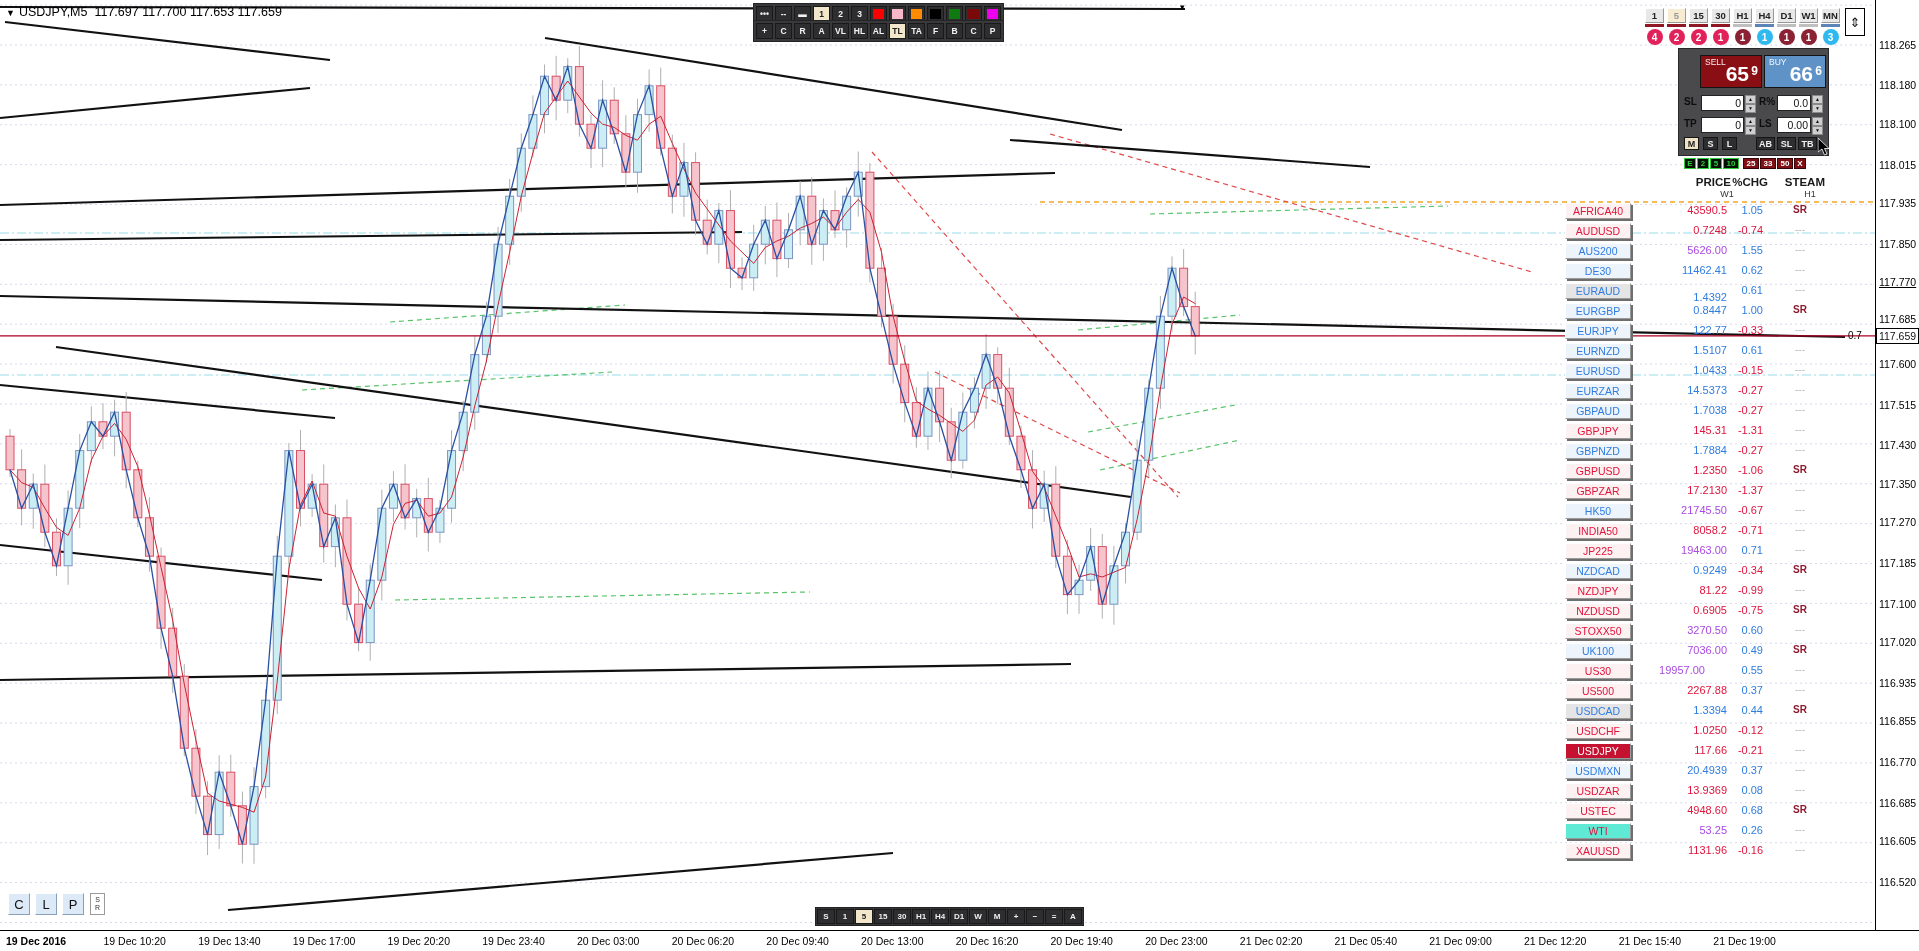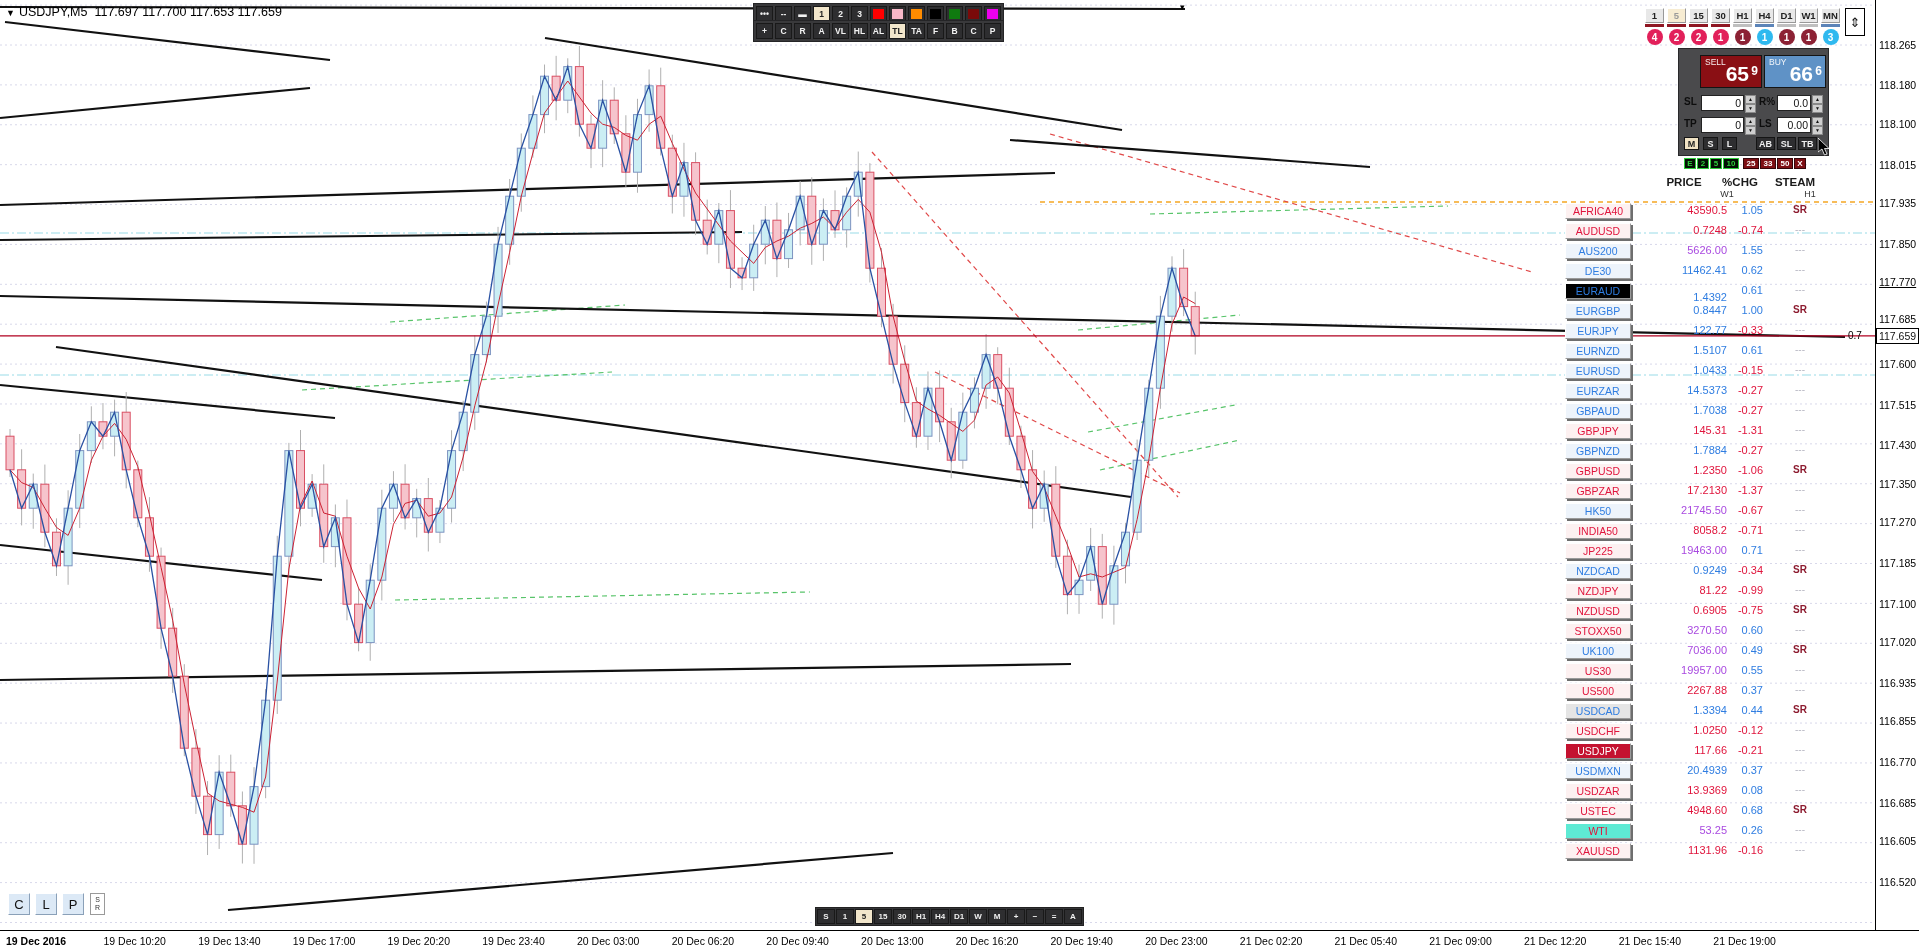--- a/index.html
+++ b/index.html
@@ -41,21 +41,21 @@
   .spin span{flex:1;background:#cfcfcf;border:1px solid #8a8a8a;font-size:5px;line-height:7px;text-align:center;color:#111}
   .mbtn{position:absolute;height:13px;background:#2e2e30;border:1px solid #151515;color:#eee;font-size:9px;font-weight:bold;
         display:flex;align-items:center;justify-content:center;box-sizing:border-box}
   .mbtn.on{background:#f0e2c4;color:#222}
   .lotbtn{position:absolute;height:11px;width:12px;box-sizing:border-box;font-size:8px;font-weight:bold;
           display:flex;align-items:center;justify-content:center}
   .lot-g{background:#041004;border:1px solid #2ecc3b;color:#2ecc3b}
   .lot-r{background:#7e0f14;border:1px solid #34060a;color:#fff}
   
   #watch{position:absolute;left:1565px;top:176px;width:270px}
-  .whead{position:absolute;font-size:11.5px;font-weight:bold;color:#1a1a1a;text-align:center}
+  .whead{position:absolute;font-size:11.5px;font-weight:bold;color:#1a1a1a;text-align:right}
   .wsub{position:absolute;font-size:9px;color:#333;text-align:center}
   .wrow{position:absolute;left:0;width:270px;height:20px}
   .symbtn{position:absolute;left:0;top:1px;width:66px;height:16px;border:1px solid #9a9a9a;border-top-color:#fff;border-left-color:#fff;
           box-shadow:2px 2px 0 #6e6e6e;font-size:10.5px;display:flex;align-items:center;justify-content:center;box-sizing:border-box}
   .wprice{position:absolute;left:72px;top:2px;width:90px;text-align:right;font-size:11px}
   .wchg{position:absolute;left:162px;top:2px;width:36px;text-align:right;font-size:11px}
   .wsteam{position:absolute;left:210px;top:2px;width:50px;text-align:center;font-size:10px;font-weight:bold}
   
   #paxis{position:absolute;left:1875px;top:0;width:44px;height:930px;background:#fff;border-left:1px solid #000;box-sizing:border-box}
   .plabel{position:absolute;left:3px;font-size:10.5px;color:#000;white-space:nowrap}
@@ -524,21 +524,21 @@
         <div class="wchg" style="color: rgb(47, 125, 225);">1.55</div>
         <div class="wsteam" style="color: rgb(184, 184, 196); font-weight: normal;">---</div>
       </div>
       <div class="wrow" style="top: 86px;">
         <div class="symbtn" style="background: rgb(238, 244, 251); color: rgb(47, 125, 225);">DE30</div>
         <div class="wprice" style="color: rgb(47, 125, 225);">11462.41</div>
         <div class="wchg" style="color: rgb(47, 125, 225);">0.62</div>
         <div class="wsteam" style="color: rgb(184, 184, 196); font-weight: normal;">---</div>
       </div>
       <div class="wrow" style="top: 106px;">
-        <div class="symbtn" style="background: #000000; color: rgb(47, 125, 225);">EURAUD</div>
+        <div class="symbtn" style="background: #e5e5e5; color: rgb(47, 125, 225);">EURAUD</div>
         <div class="wprice" style="color: rgb(47, 125, 225); margin-top: 7px;">1.4392</div>
         <div class="wchg" style="color: rgb(47, 125, 225);">0.61</div>
         <div class="wsteam" style="color: rgb(184, 184, 196); font-weight: normal;">---</div>
       </div>
       <div class="wrow" style="top: 126px;">
         <div class="symbtn" style="background: rgb(238, 244, 251); color: rgb(47, 125, 225);">EURGBP</div>
         <div class="wprice" style="color: rgb(47, 125, 225);">0.8447</div>
         <div class="wchg" style="color: rgb(47, 125, 225);">1.00</div>
         <div class="wsteam" style="color: rgb(140, 27, 47);">SR</div>
       </div>
@@ -639,21 +639,21 @@
         <div class="wsteam" style="color: rgb(184, 184, 196); font-weight: normal;">---</div>
       </div>
       <div class="wrow" style="top: 466px;">
         <div class="symbtn" style="background: rgb(238, 244, 251); color: rgb(47, 125, 225);">UK100</div>
         <div class="wprice" style="color: rgb(169, 74, 224);">7036.00</div>
         <div class="wchg" style="color: rgb(47, 125, 225);">0.49</div>
         <div class="wsteam" style="color: rgb(140, 27, 47);">SR</div>
       </div>
       <div class="wrow" style="top: 486px;">
         <div class="symbtn" style="background: rgb(253, 241, 241); color: rgb(224, 20, 60);">US30</div>
-        <div class="wprice" style="color: rgb(169, 74, 224);">19957.00</div>
+        <div class="wprice" style="color: rgb(169, 74, 224); text-align: center;">19957.00</div>
         <div class="wchg" style="color: rgb(47, 125, 225);">0.55</div>
         <div class="wsteam" style="color: rgb(184, 184, 196); font-weight: normal;">---</div>
       </div>
       <div class="wrow" style="top: 506px;">
         <div class="symbtn" style="background: rgb(253, 241, 241); color: rgb(224, 20, 60);">US500</div>
         <div class="wprice" style="color: rgb(224, 20, 60);">2267.88</div>
         <div class="wchg" style="color: rgb(47, 125, 225);">0.37</div>
         <div class="wsteam" style="color: rgb(184, 184, 196); font-weight: normal;">---</div>
       </div>
       <div class="wrow" style="top: 526px;">

